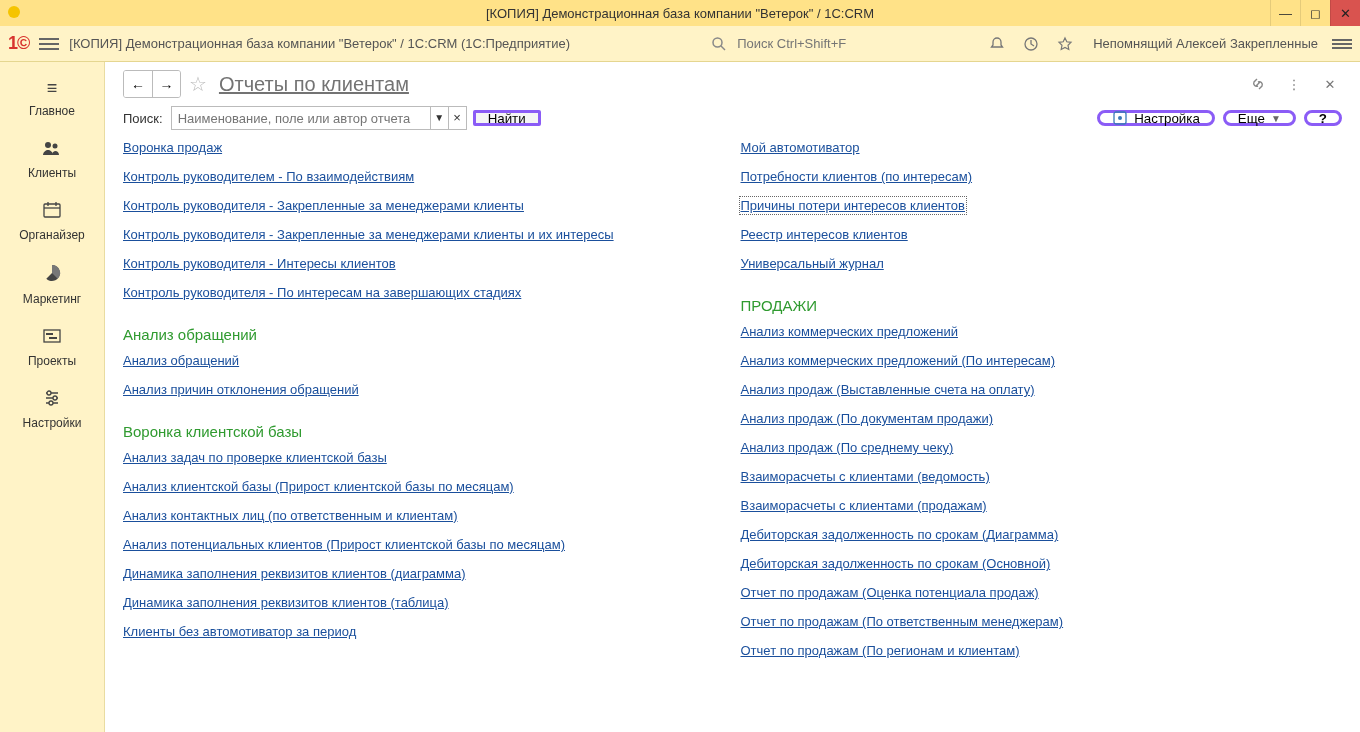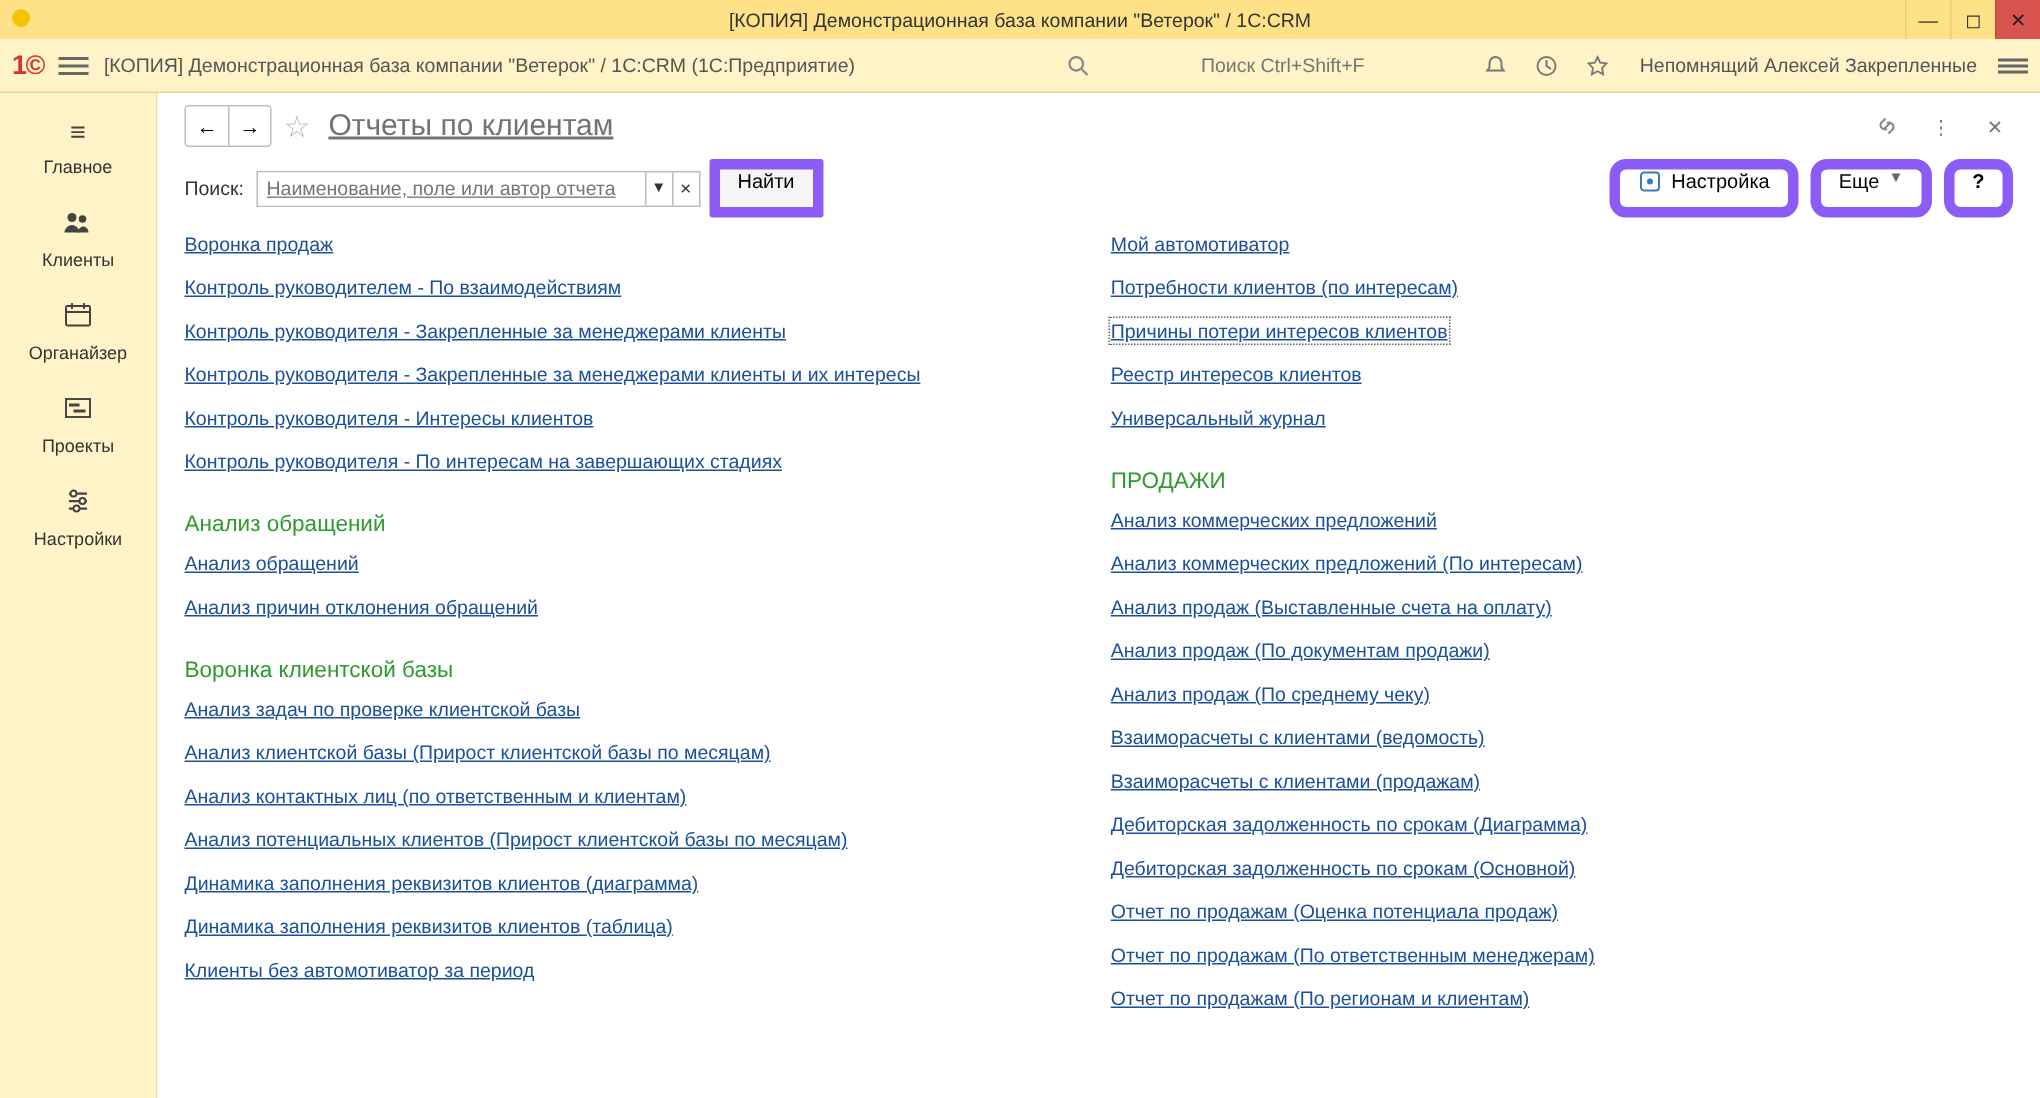--- a/index.html
+++ b/index.html
@@ -19,21 +19,21 @@
   
   .app-bar {
     height:36px; background:#fff3c7; border-bottom:1px solid #e5d690;
     display:flex; align-items:center; padding:0 8px; gap:10px; color:#444;
   }
   .logo-1c { font-weight:bold; color:#d8342f; font-size:18px; letter-spacing:-1px;}
   .burger { width:20px; display:inline-flex; flex-direction:column; gap:3px; cursor:pointer;}
   .burger span { display:block; height:2px; background:#666;}
   .app-bar .app-title { color:#555;}
   .search-wrap { margin-left:auto; display:flex; align-items:center; gap:4px;}
-  .search-input { border:none; background:transparent; width:240px; color:#888; outline:none; font-size:13px;text-align:center;}
+  .search-input { border:none; background:transparent; width:240px; color:#888; outline:none; font-size:13px;}
   .icon-btn { width:24px; height:24px; display:inline-flex; align-items:center; justify-content:center; color:#777; cursor:pointer;}
   .user-name { color:#555; margin-left:6px; margin-right:4px;}
   
   
   .app-body { display:flex; height:calc(100% - 62px);}
   .sidebar { width:105px; background:#fff3c7; border-right:1px solid #e9dca1; display:flex; flex-direction:column; align-items:center; padding-top:6px;}
   .side-item { width:100%; text-align:center; padding:10px 0 12px; cursor:pointer; color:#333;}
   .side-item .ico { font-size:18px; display:block; margin-bottom:4px; color:#444;}
   .side-item .lbl { font-size:12px;}
   .main { flex:1; background:#fff; overflow:auto; position:relative;}
@@ -44,24 +44,24 @@
   .nav-arrows button { border:none; background:#fff; width:28px; height:26px; font-size:14px; cursor:pointer;}
   .nav-arrows button + button { border-left:1px solid #bbb;}
   .star-outline { font-size:20px; color:#bbb; cursor:pointer;}
   .page-title { font-size:20px; color:#737373; margin-left:4px;text-decoration:underline;}
   .page-header .right-tools { margin-left:auto; display:flex; align-items:center; gap:12px; color:#777;}
   
   
   .toolbar { display:flex; align-items:center; padding:4px 18px 10px; gap:6px;}
   .toolbar .lbl { margin-right:2px;}
   .search-field { display:flex; align-items:center; border:1px solid #bbb; height:24px;}
-  .search-field input { border:none; height:22px; width:258px; padding:0 6px; outline:none; font-size:13px; color:#888;text-decoration:underline;}
+  .search-field input { border:none; height:22px; width:258px; padding:0 6px; outline:none; font-size:13px; color:#888;}
   .search-field .dd { width:18px; text-align:center; border-left:1px solid #bbb; height:100%; line-height:22px; font-size:10px; cursor:pointer;}
   .search-field .clr { width:18px; text-align:center; border-left:1px solid #bbb; height:100%; line-height:22px; cursor:pointer;}
-  .btn { border:7px solid #8b5cf6; background:#f5f5f5; height:39px; padding:0 12px; cursor:pointer; border-radius:2px; display:inline-flex; align-items:flex-start; gap:6px;}
+  .btn { border:3px solid #8b5cf6; background:#f5f5f5; height:16px; padding:0 12px; cursor:pointer; border-radius:2px; display:inline-flex; align-items:center; gap:6px;}
   .btn.light { background:#fff;border-radius:11px;}
   .toolbar .rhs { margin-left:auto; display:flex; gap:8px;}
   .btn .chev { font-size:10px; color:#666;}
   .btn .qmark { font-weight:bold;}
   
   
   .columns { display:flex; padding:0 18px 30px; gap:16px;}
   .col { flex:1; min-width:0;}
   .section-title { color:#2f9a2f; font-size:15px; margin:26px 0 10px;}
   a.report { display:block; color:#1a4f9c; text-decoration:underline; margin:0 0 14px; width:fit-content;}
@@ -149,20 +149,29 @@
     <div class="side-item">
       <span class="ico">
         <svg width="18" height="16" viewBox="0 0 18 16">
             <rect x="1" y="2" width="16" height="13" rx="1" fill="none" stroke="#444" stroke-width="1.3"></rect>
             <line x1="1" y1="6" x2="17" y2="6" stroke="#444" stroke-width="1.3"></line>
             <line x1="5" y1="0" x2="5" y2="4" stroke="#444" stroke-width="1.3"></line>
             <line x1="13" y1="0" x2="13" y2="4" stroke="#444" stroke-width="1.3"></line>
           </svg>
       </span>
       <span class="lbl">Органайзер</span>
+    </div>
+    <div class="side-item">
+      <span class="ico">
+        <svg width="18" height="18" viewBox="0 0 18 18">
+            <path d="M9 1a8 8 0 1 1-5.7 13.7L9 9z" fill="#444"></path>
+            <path d="M9 1v8l5.7 5.7A8 8 0 0 0 9 1z" fill="#777"></path>
+          </svg>
+      </span>
+      <span class="lbl">Маркетинг</span>
     </div>
     <div class="side-item">
       <span class="ico">
         <svg width="18" height="16" viewBox="0 0 18 16">
             <rect x="1" y="2" width="16" height="12" fill="none" stroke="#444" stroke-width="1.3"></rect>
             <rect x="3" y="5" width="7" height="2" fill="#444"></rect>
             <rect x="6" y="9" width="8" height="2" fill="#444"></rect>
           </svg>
       </span>
       <span class="lbl">Проекты</span>

